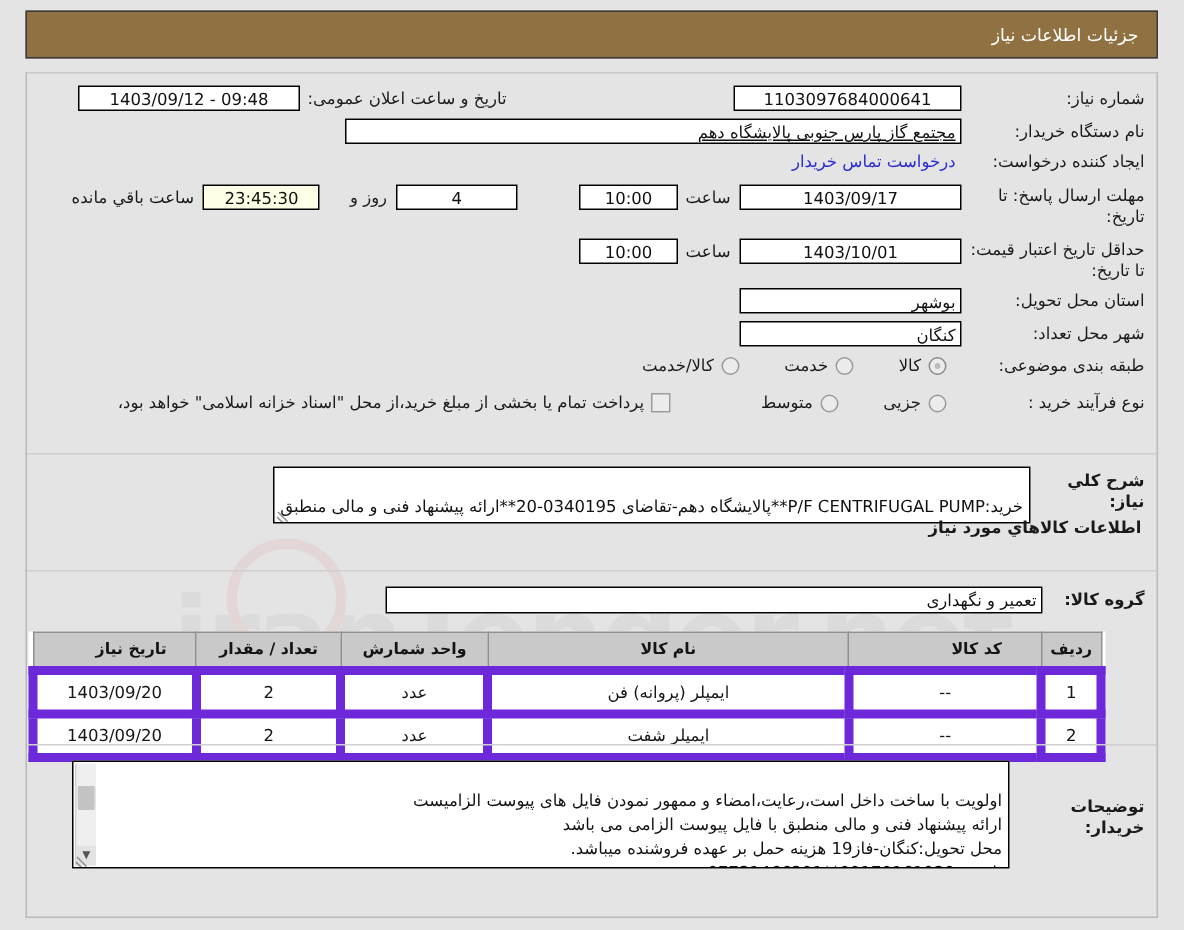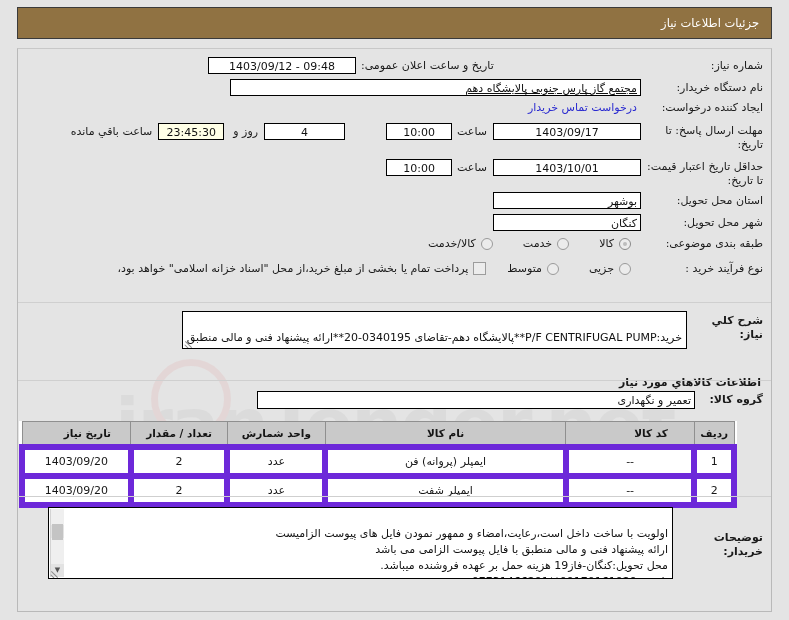--- a/index.html
+++ b/index.html
@@ -255,20 +255,21 @@
 
     <div class="wm">
       <div class="wm-text">iranTender.net</div>
       <div class="wm-mark"></div>
     </div>
 
     <div class="section-a">
 
       <div class="row" style="top:8px; right:8px; width:740px;">
         <div class="lbl" style="width:118px;">شماره نیاز:</div>
+        <div class="fld" style="width:152px; margin-right:4px;">1103097684000641</div>
         <div class="lbl" style="width:148px; text-align:left; margin-right:136px;">تاریخ و ساعت اعلان عمومی:</div>
         <div class="fld" style="width:148px; margin-right:5px;">09:48 - 1403/09/12</div>
       </div>
 
       <div class="row" style="top:30px; right:8px; width:740px;">
         <div class="lbl" style="width:118px;">نام دستگاه خریدار:</div>
         <div class="fld rtl-text" style="width:411px; margin-right:4px;text-decoration:underline;">مجتمع گاز پارس جنوبی  پالایشگاه دهم</div>
       </div>
 
       <div class="row" style="top:52px; right:8px; width:740px;">
@@ -276,38 +277,38 @@
         <div class="link" style="margin-right:8px; white-space:nowrap;">درخواست تماس خریدار</div>
       </div>
 
       <div class="row" style="top:74px; right:8px; width:740px; align-items:flex-start;">
         <div class="lbl" style="width:118px; padding-top:1px;">مهلت ارسال پاسخ: تا تاریخ:</div>
         <div class="fld" style="width:148px; margin-right:4px;">1403/09/17</div>
         <div class="inline-txt" style="margin-right:6px; padding-top:2px;">ساعت</div>
         <div class="fld" style="width:66px; margin-right:5px;">10:00</div>
         <div class="fld" style="width:81px; margin-right:41px;">4</div>
         <div class="inline-txt" style="margin-right:6px; padding-top:2px;text-align:right;">روز و</div>
-        <div class="fld cream" style="width:66px; margin-right:9px;">23:45:30</div>
+        <div class="fld cream" style="width:78px; margin-right:20px;">23:45:30</div>
         <div class="inline-txt" style="margin-right:6px; padding-top:2px; white-space:nowrap;">ساعت باقي مانده</div>
       </div>
 
       <div class="row" style="top:110px; right:8px; width:740px; align-items:flex-start;">
         <div class="lbl" style="width:118px; padding-top:1px;">حداقل تاریخ اعتبار قیمت: تا تاریخ:</div>
         <div class="fld" style="width:148px; margin-right:4px;">1403/10/01</div>
         <div class="inline-txt" style="margin-right:6px; padding-top:2px;">ساعت</div>
         <div class="fld" style="width:66px; margin-right:5px;">10:00</div>
       </div>
 
       <div class="row" style="top:143px; right:8px; width:740px;">
         <div class="lbl" style="width:118px;">استان محل تحویل:</div>
         <div class="fld rtl-text" style="width:148px; margin-right:4px;">بوشهر</div>
       </div>
 
       <div class="row" style="top:165px; right:8px; width:740px;">
-        <div class="lbl" style="width:118px;">شهر محل تحویل:</div>
+        <div class="lbl" style="width:118px;">شهر محل تعداد:</div>
         <div class="fld rtl-text" style="width:148px; margin-right:4px;">کنگان</div>
       </div>
 
       <div class="row" style="top:188px; right:8px; width:740px;">
         <div class="lbl" style="width:118px;">طبقه بندی موضوعی:</div>
         <div class="opt" style="margin-right:14px;">
           <span class="radio on"></span>
           <span>کالا</span>
         </div>
         <div class="opt" style="margin-right:30px;">
@@ -323,41 +324,41 @@
       <div class="row" style="top:213px; right:8px; width:740px;">
         <div class="lbl" style="width:118px;">نوع فرآیند خرید :</div>
         <div class="opt" style="margin-right:14px;">
           <span class="radio"></span>
           <span>جزیی</span>
         </div>
         <div class="opt" style="margin-right:30px;">
           <span class="radio"></span>
           <span>متوسط</span>
         </div>
-        <div class="opt" style="margin-right:21px;align-items:center;">
+        <div class="opt" style="margin-right:60px;align-items:center;">
           <span class="chk"></span>
           <span style="white-space:nowrap;">پرداخت تمام یا بخشی از مبلغ خرید،از محل "اسناد خزانه اسلامی" خواهد بود،</span>
         </div>
       </div>
     </div>
 
     <div class="divider div1"></div>
 
     <div>
       <div class="row" style="top:262px; right:8px; width:740px; align-items:flex-start;">
         <div class="lbl lbl-bold" style="width:72px; padding-top:3px;">شرح كلي نياز:</div>
         <div class="ta" style="width:505px; height:38px; margin-right:4px;">
           <span>خرید:P/F CENTRIFUGAL PUMP**پالایشگاه دهم-تقاضای 0340195-20**ارائه پیشنهاد فنی و مالی منطبق با فایل پیوست الزامی می باشد</span>
           <span class="resize-grip">
             <i style="width:9px; left:0; top:6px;"></i>
             <i style="width:5px; left:0; top:8px;"></i>
           </span>
         </div>
       </div>
-      <div class="lbl lbl-bold" style="position:absolute; top:327px; right:10px;">اطلاعات كالاهاي مورد نياز</div>
+      <div class="lbl lbl-bold" style="position:absolute; top:296px; right:10px;">اطلاعات كالاهاي مورد نياز</div>
     </div>
 
     <div class="divider div2"></div>
 
     <div>
       <div class="row" style="top:342px; right:8px; width:740px;">
         <div class="lbl lbl-bold" style="width:64px;">گروه کالا:</div>
         <div class="fld rtl-text" style="width:438px; margin-right:4px; height:18px; line-height:18px;">تعمیر و نگهداری</div>
       </div>
 

